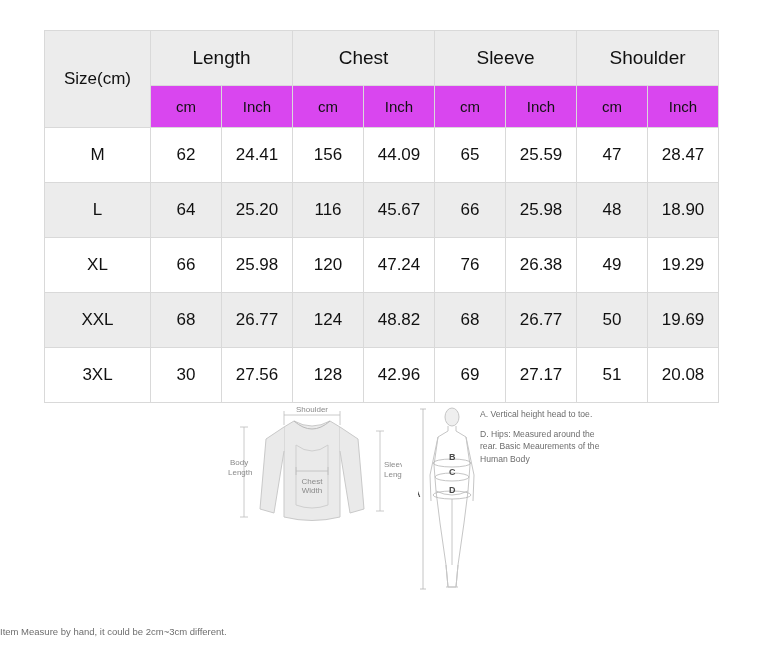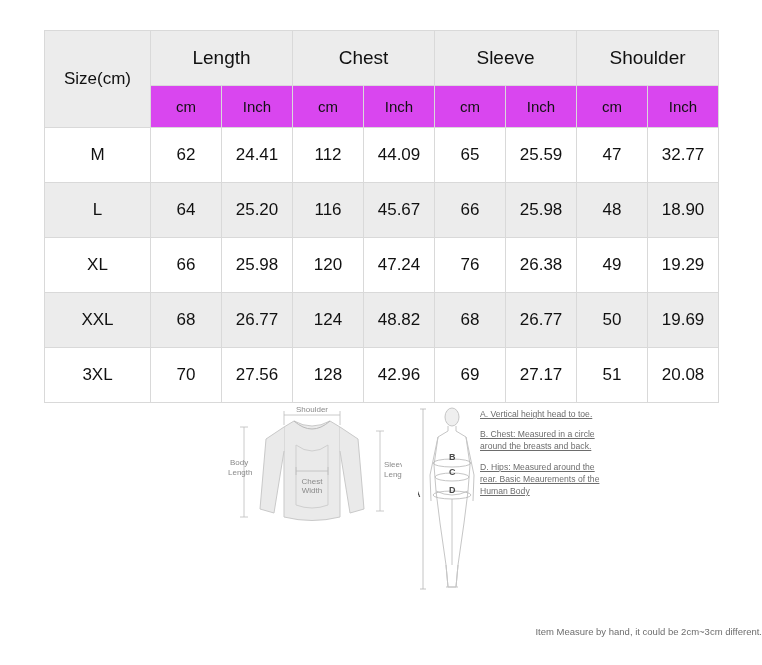--- a/index.html
+++ b/index.html
@@ -108,32 +108,31 @@
   }
 
   .notes {
     position: absolute;
     left: 480px;
     top: 8px;
     width: 125px;
     font-size: 8.6px;
     line-height: 1.42;
     color: #6d6d6d;
-    text-decoration: underline;
   }
   .notes p {
     margin: 0 0 8px 0;
   }
 
   .footnote {
     position: absolute;
     left: 0;
     top: 226px;
     width: 762px;
-    text-align: right;
+    text-align: left;
     font-size: 9.5px;
     color: #6d6d6d;
   }
 
   svg { display: block; }
   .fig-label {
     font-family: "Liberation Sans", sans-serif;
     font-size: 8px;
     fill: #8a8a8a;
   }
@@ -179,26 +178,26 @@
           <th class="unit-head">Inch</th>
           <th class="unit-head">cm</th>
           <th class="unit-head">Inch</th>
         </tr>
       </thead>
       <tbody>
         <tr class="data-row">
           <td class="size-cell">M</td>
           <td>62</td>
           <td>24.41</td>
-          <td>112</td>
+          <td>156</td>
           <td>44.09</td>
           <td>65</td>
           <td>25.59</td>
           <td>47</td>
-          <td>32.77</td>
+          <td>28.47</td>
         </tr>
         <tr class="data-row alt">
           <td class="size-cell">L</td>
           <td>64</td>
           <td>25.20</td>
           <td>116</td>
           <td>45.67</td>
           <td>66</td>
           <td>25.98</td>
           <td>48</td>
@@ -221,21 +220,21 @@
           <td>26.77</td>
           <td>124</td>
           <td>48.82</td>
           <td>68</td>
           <td>26.77</td>
           <td>50</td>
           <td>19.69</td>
         </tr>
         <tr class="data-row">
           <td class="size-cell">3XL</td>
-          <td>70</td>
+          <td>30</td>
           <td>27.56</td>
           <td>128</td>
           <td>42.96</td>
           <td>69</td>
           <td>27.17</td>
           <td>51</td>
           <td>20.08</td>
         </tr>
       </tbody>
     </table>
@@ -326,20 +325,19 @@
         </g>
         <text class="fig-letter" x="-4" y="92">A</text>
         <text class="fig-letter" x="31" y="55">B</text>
         <text class="fig-letter" x="31" y="70">C</text>
         <text class="fig-letter" x="31" y="88">D</text>
       </svg>
     </div>
 
     <div class="notes">
       <p>A. Vertical height head to toe.</p>
-      <p>B. Chest: Measured in a circle around the breasts and back.</p>
       <p>D. Hips: Measured around the rear. Basic Meaurements of the Human Body</p>
     </div>
 
     <div class="footnote">Item Measure by hand, it could be 2cm~3cm different.</div>
   </div>
 
 </div>
 
 </body></html>

